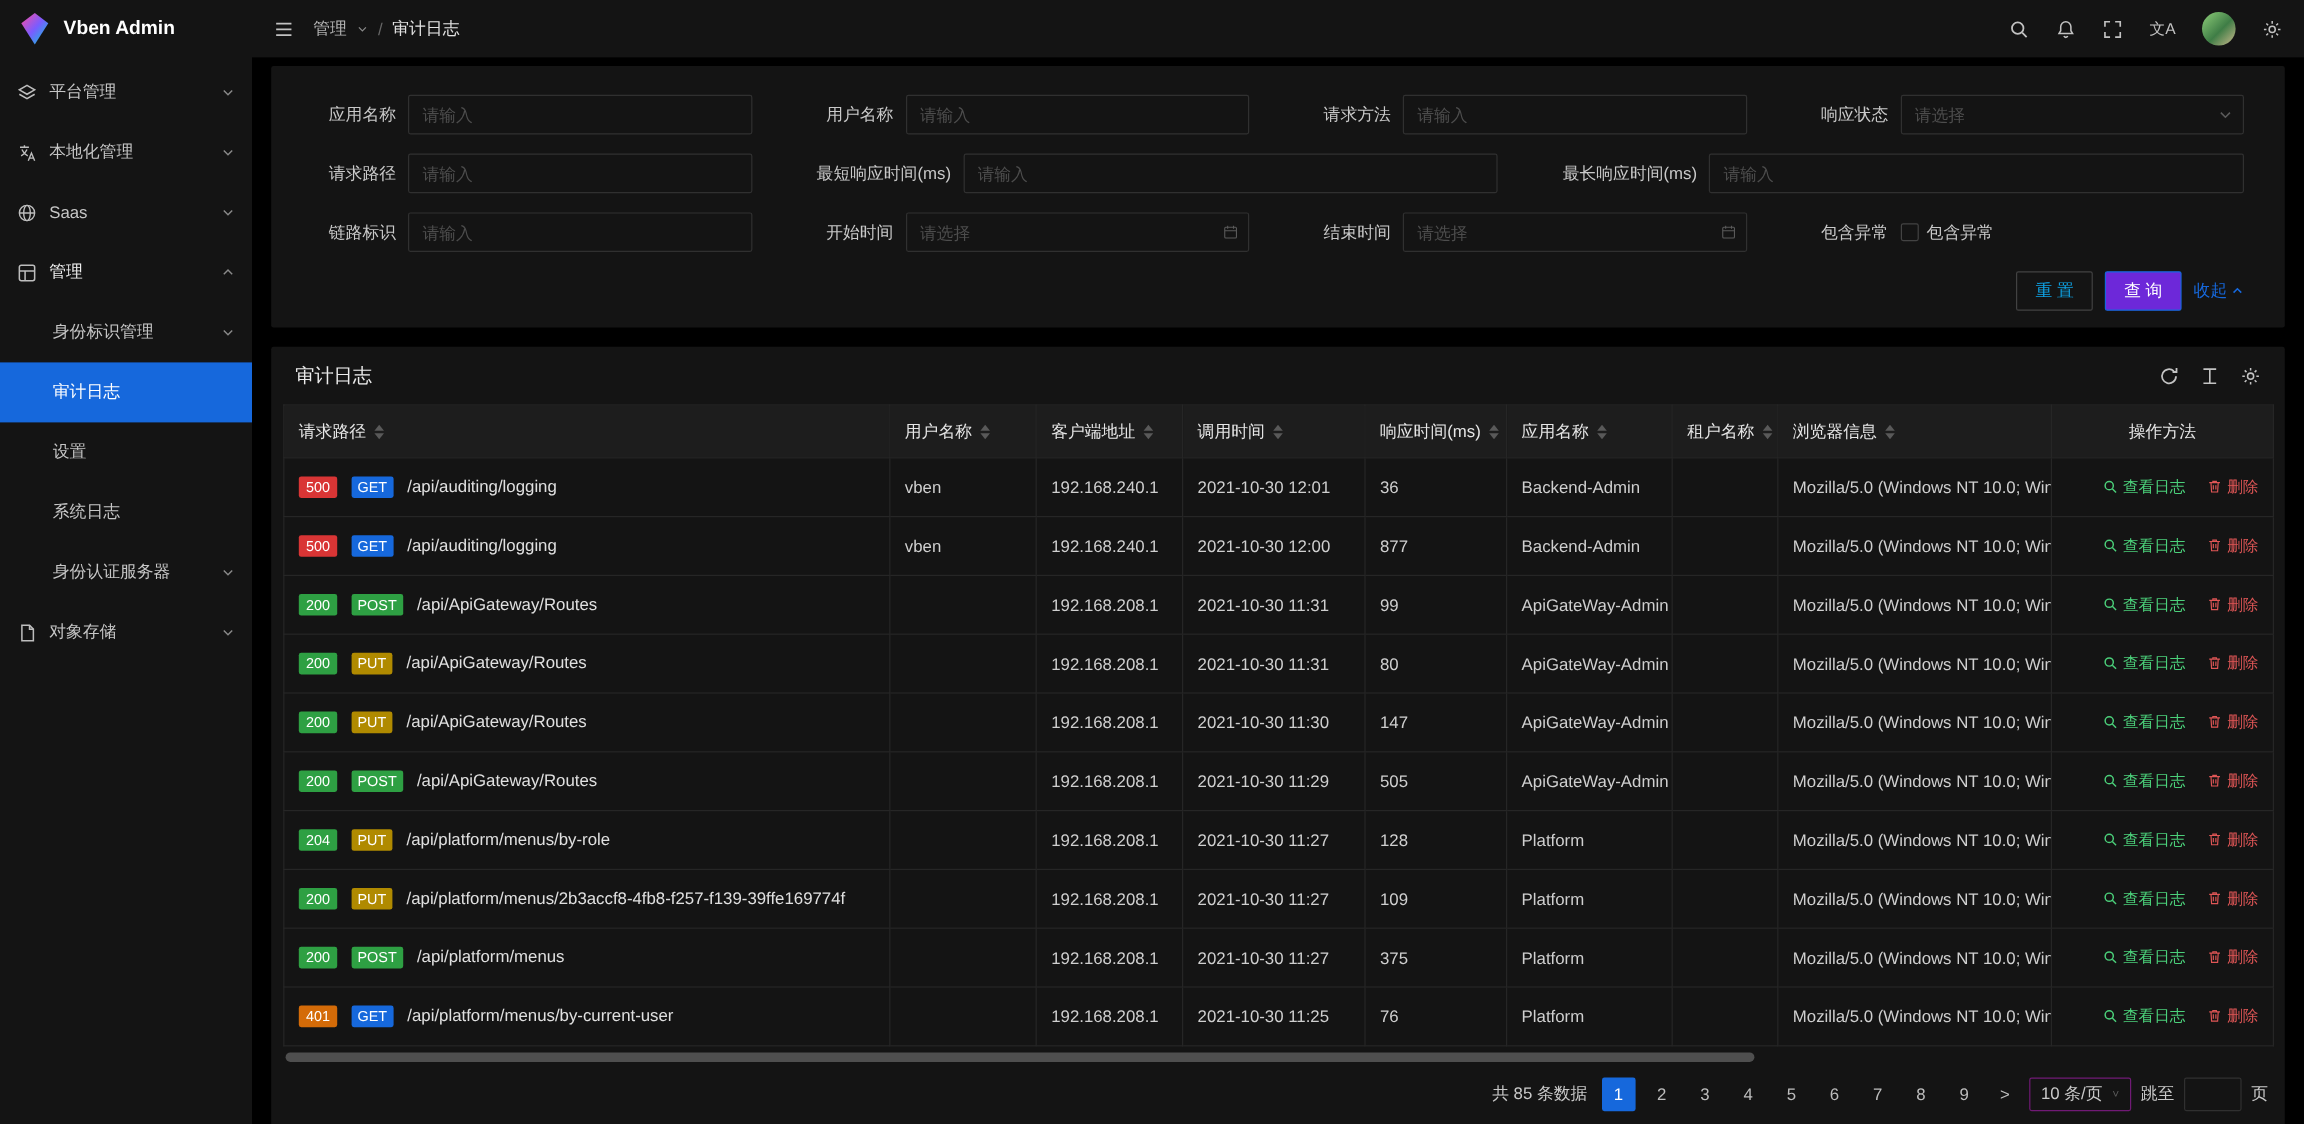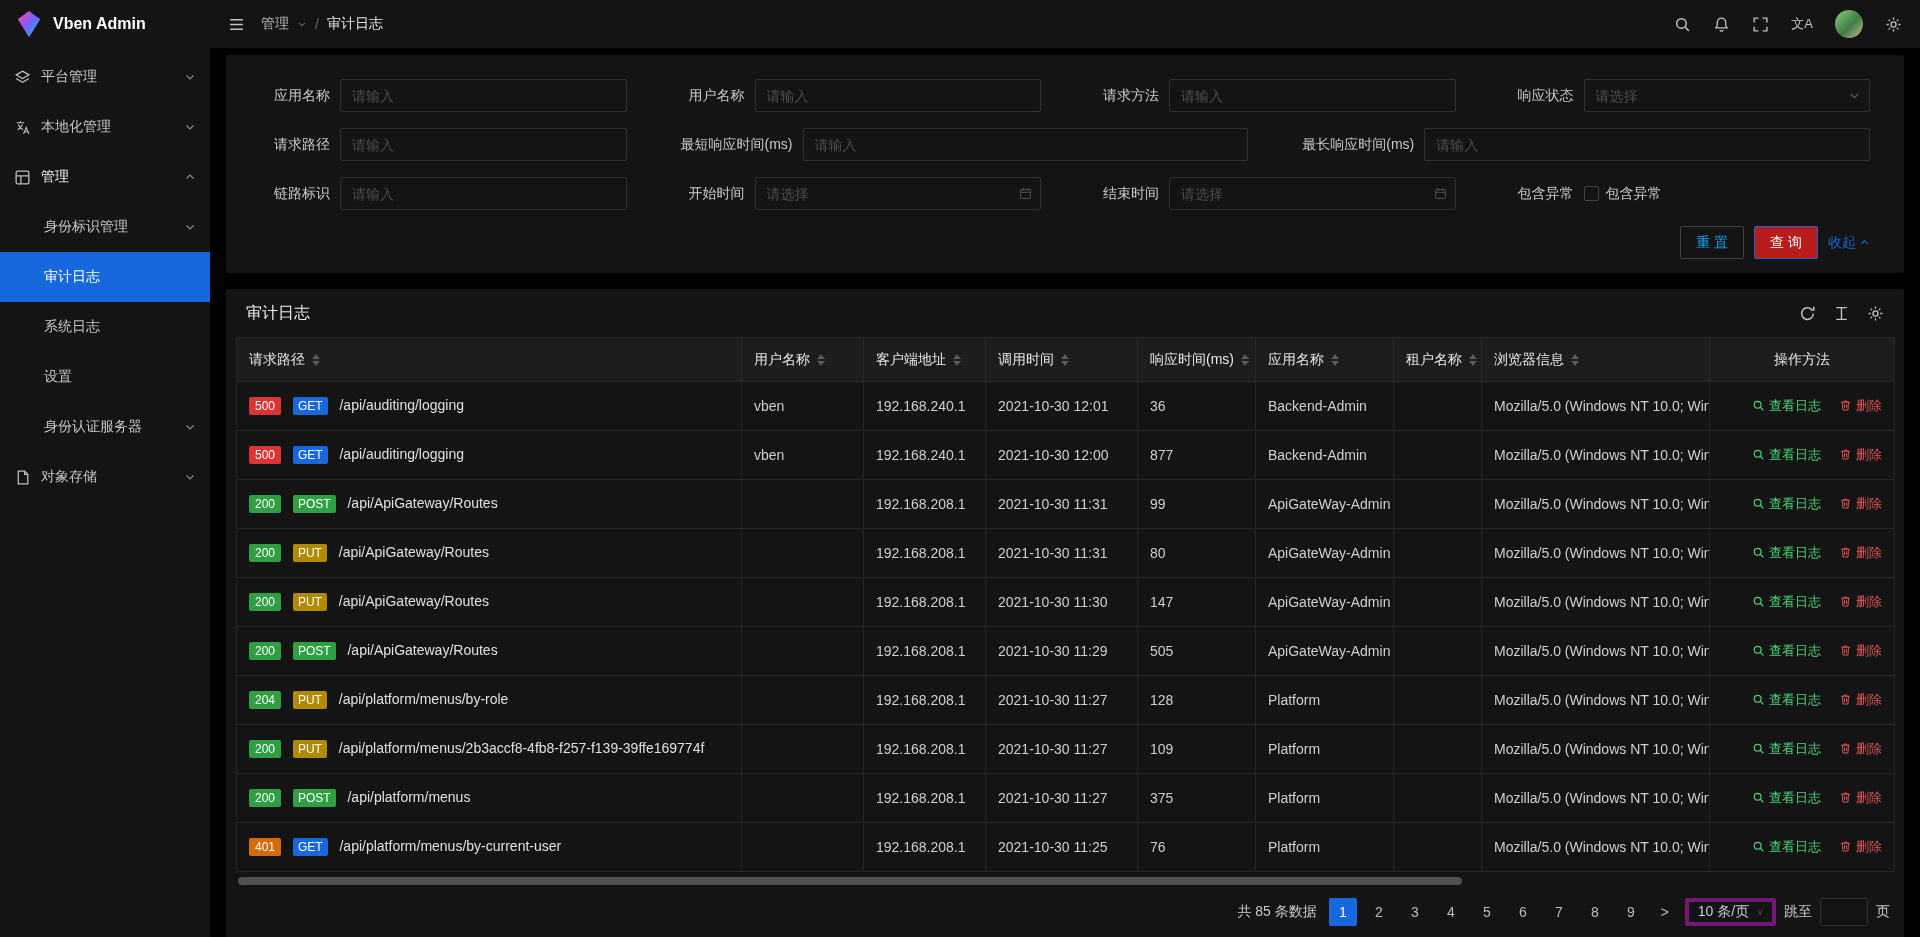--- a/index.html
+++ b/index.html
@@ -45,21 +45,21 @@
   .lbl-wide{width:152px;flex:0 0 152px;}
   .ctl{position:relative;flex:1;display:flex;align-items:center;min-width:0;}
   .inp{height:33px;width:100%;background:#141414;border:1px solid #303030;border-radius:2px;color:#d6d6d6;padding:0 11px;font-size:14px;font-family:inherit;outline:none;}
   .inp::placeholder{color:#4d4d4d;}
   .suffix{position:absolute;right:9px;color:#5a5a5a;pointer-events:none;display:flex;align-items:center;}
   .suffix svg{width:13px;height:13px;}
   .chk{appearance:none;width:15px;height:15px;border:1px solid #434343;border-radius:2px;background:transparent;cursor:pointer;margin-right:7px;flex:0 0 15px;}
   .chk-label{color:#c9c9c9;white-space:nowrap;}
   .f-actions{display:flex;justify-content:flex-end;align-items:center;gap:10px;padding-right:24px;margin-bottom:0;}
   .btn{height:33px;padding:0 15px;border-radius:2px;border:1px solid #424242;background:transparent;color:#0ea5e9;font-size:14px;font-family:inherit;cursor:pointer;}
-  .btn-primary{background:#b91c1c;border-color:#1668dc;color:#fff;}
+  .btn-primary{background:#6d28d9;border-color:#1668dc;color:#fff;}
   .link{color:#1668dc;display:inline-flex;align-items:center;gap:3px;cursor:pointer;font-size:14px;}
   .link svg{width:11px;height:11px;}
 
   
   .table-card{background:#141414;border-radius:2px;margin-top:16px;padding:0 10px 6px;}
   .tc-head{display:flex;align-items:center;justify-content:space-between;padding:14px 10px 13px;}
   .tc-title{font-size:16px;color:#ebebeb;}
   .tc-tools{display:flex;align-items:center;gap:17px;}
   .tc-tools svg{width:17px;height:17px;color:#c3c3c3;cursor:pointer;}
 
@@ -86,21 +86,21 @@
   .hscroll{height:8px;margin:5px 2px 0;}
   .hscroll-thumb{height:8px;width:74%;background:#4f4f4f;border-radius:4px;cursor:pointer;}
 
   
   .pager{display:flex;justify-content:flex-end;align-items:center;gap:8px;padding:13px 4px 14px;color:#c9c9c9;}
   .pager-total{margin-right:4px;}
   .pages{display:flex;align-items:center;gap:8px;}
   .page-btn{min-width:28px;height:28px;border:none;background:transparent;color:#bdbdbd;border-radius:2px;font-size:14px;font-family:inherit;cursor:pointer;}
   .page-active{background:#1668dc;color:#fff;}
   .next-btn{min-width:24px;height:28px;border:none;background:transparent;color:#bdbdbd;font-size:14px;cursor:pointer;}
-  .size-select{height:28px;border:4px solid #701a75;border-radius:2px;background:#141414;display:flex;align-items:center;gap:8px;padding:0 9px;cursor:pointer;}
+  .size-select{height:28px;border:1px solid #701a75;border-radius:2px;background:#141414;display:flex;align-items:center;gap:8px;padding:0 9px;cursor:pointer;}
   .size-select .sel-caret{font-size:10px;color:#5a5a5a;}
   .jump-input{width:48px;height:28px;background:#141414;border:1px solid #303030;border-radius:2px;color:#d6d6d6;padding:0 6px;font-family:inherit;outline:none;}
 </style>
 </head>
 <body>
 
 <div class="app">
 
   <aside class="sidebar">
     <div class="logo-row">
@@ -135,20 +135,33 @@
             <g fill="none" stroke="currentColor" stroke-width="1.1">
               <path d="M2.5 3.5h7M6 2v1.5M4 5.2c.9 2.2 2.6 4 4.6 5M8 5.2C7.1 7.4 5.4 9.2 3.4 10.2"></path>
               <path d="M9 14l2.5-6 2.5 6M9.9 12h3.2"></path>
             </g>
           </svg>
         <span class="mi-label">本地化管理</span>
         <svg class="chev" viewBox="0 0 12 12">
             <path d="M2.5 4.5L6 8l3.5-3.5" fill="none" stroke="currentColor" stroke-width="1.2"></path>
           </svg>
       </div>
+      <div class="menu-item">
+        <svg class="menu-icon" viewBox="0 0 16 16">
+            <g fill="none" stroke="currentColor" stroke-width="1.1">
+              <circle cx="8" cy="8" r="6"></circle>
+              <ellipse cx="8" cy="8" rx="2.6" ry="6"></ellipse>
+              <path d="M2 8h12"></path>
+            </g>
+          </svg>
+        <span class="mi-label">Saas</span>
+        <svg class="chev" viewBox="0 0 12 12">
+            <path d="M2.5 4.5L6 8l3.5-3.5" fill="none" stroke="currentColor" stroke-width="1.2"></path>
+          </svg>
+      </div>
       <div class="menu-item parent-open">
         <svg class="menu-icon" viewBox="0 0 16 16">
             <g fill="none" stroke="currentColor" stroke-width="1.2">
               <rect x="2" y="2" width="12" height="12" rx="1.5"></rect>
               <path d="M2 6.5h12M6.5 6.5V14"></path>
             </g>
           </svg>
         <span class="mi-label">管理</span>
         <svg class="chev" viewBox="0 0 12 12">
             <path d="M2.5 7.5L6 4l3.5 3.5" fill="none" stroke="currentColor" stroke-width="1.2"></path>
@@ -158,24 +171,24 @@
         <div class="menu-item">
           <span class="mi-label">身份标识管理</span>
           <svg class="chev" viewBox="0 0 12 12">
               <path d="M2.5 4.5L6 8l3.5-3.5" fill="none" stroke="currentColor" stroke-width="1.2"></path>
             </svg>
         </div>
         <div class="menu-item active">
           <span class="mi-label">审计日志</span>
         </div>
         <div class="menu-item">
+          <span class="mi-label">设置</span>
+        </div>
+        <div class="menu-item">
           <span class="mi-label">系统日志</span>
-        </div>
-        <div class="menu-item">
-          <span class="mi-label">设置</span>
         </div>
         <div class="menu-item">
           <span class="mi-label">身份认证服务器</span>
           <svg class="chev" viewBox="0 0 12 12">
               <path d="M2.5 4.5L6 8l3.5-3.5" fill="none" stroke="currentColor" stroke-width="1.2"></path>
             </svg>
         </div>
       </div>
       <div class="menu-item">
         <svg class="menu-icon" viewBox="0 0 16 16">

